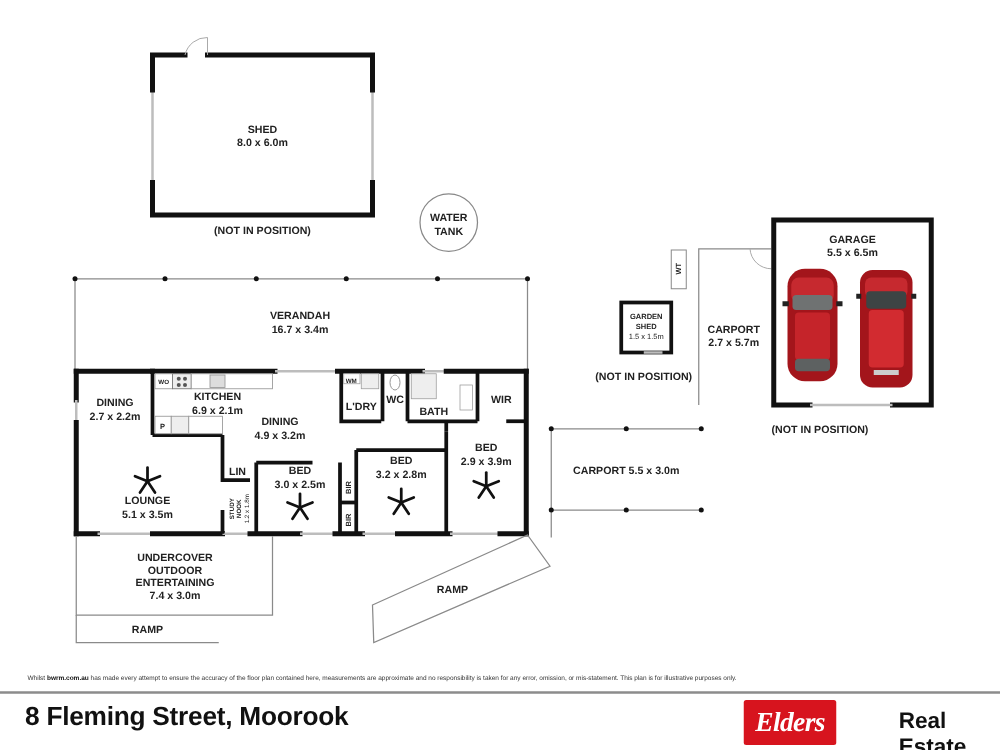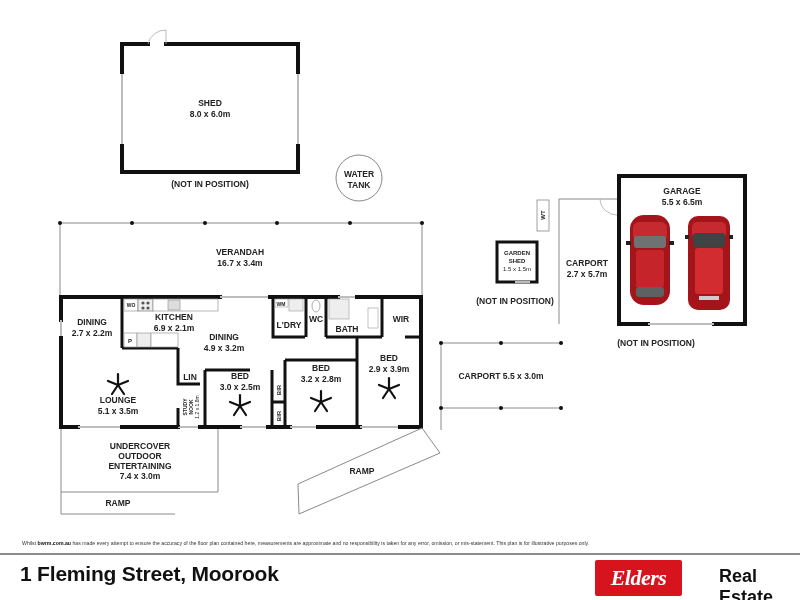--- a/index.html
+++ b/index.html
@@ -12,21 +12,21 @@
     .wall { stroke: #111; stroke-width: 4; fill: none; stroke-linecap: square; }
     .wallT { stroke: #111; stroke-width: 3; fill: none; }
     .thin { stroke: #8a8a8a; stroke-width: 1; fill: none; }
     .win { stroke: #bdbdbd; stroke-width: 2; fill: none; }
     .door { stroke: #aaa; stroke-width: 0.8; fill: none; }
     .post { fill: #111; }
     .disclaimer { position: absolute; left: 22px; top: 540px; width: 760px; font-size: 5.2px; color: #333; white-space: nowrap; }
     .disclaimer b { color: #111; }
     .rule { position: absolute; left: 0; top: 553px; width: 800px; height: 2px; background: #8c8c8c; }
     .address { position: absolute; left: 20px; top: 562px; font-size: 21px; font-weight: bold; color: #111; letter-spacing: -0.2px; font-family: "Liberation Sans", sans-serif; }
-    .logo-box { position: absolute; left: 595px; top: 560px; width: 87px; height: 36px; background: #d7141e; border-radius: 2px; display: flex; align-items: center; justify-content: center; }
+    .logo-box { position: absolute; left: 595px; top: 560px; width: 74px; height: 36px; background: #d7141e; border-radius: 2px; display: flex; align-items: center; justify-content: center; }
     .logo-text { color: #fff; font-family: "Liberation Serif", serif; font-style: italic; font-weight: bold; font-size: 22px; letter-spacing: -0.5px; }
     .brand-suffix { position: absolute; left: 691px; top: 566px; font-size: 18px; font-weight: bold; color: #111; font-family: "Liberation Sans", sans-serif; margin-left: 28px; }
   </style>
 </head>
 <body>
 
 <svg class="plan" viewBox="0 0 800 530" xmlns="http://www.w3.org/2000/svg">
 
   <g>
     <rect x="122" y="42" width="176" height="130" fill="#fff" stroke="none"></rect>
@@ -272,17 +272,17 @@
       <rect x="685" y="235" width="4" height="4" fill="#222"></rect>
         <rect x="729" y="235" width="4" height="4" fill="#222"></rect>
     </g>
   </g>
 </svg>
 
 <div class="disclaimer">
   <span>Whilst </span><b>bwrm.com.au</b><span> has made every attempt to ensure the accuracy of the floor plan contained here, measurements are approximate and no responsibility is taken for any error, omission, or mis-statement. This plan is for illustrative purposes only.</span>
 </div>
 <div class="rule"></div>
-<div class="address">1 Fleming Street, Moorook</div>
+<div class="address">8 Fleming Street, Moorook</div>
 <div class="logo-box">
   <span class="logo-text">Elders</span>
 </div>
 <div class="brand-suffix">Real Estate</div>
 
 </body></html>

